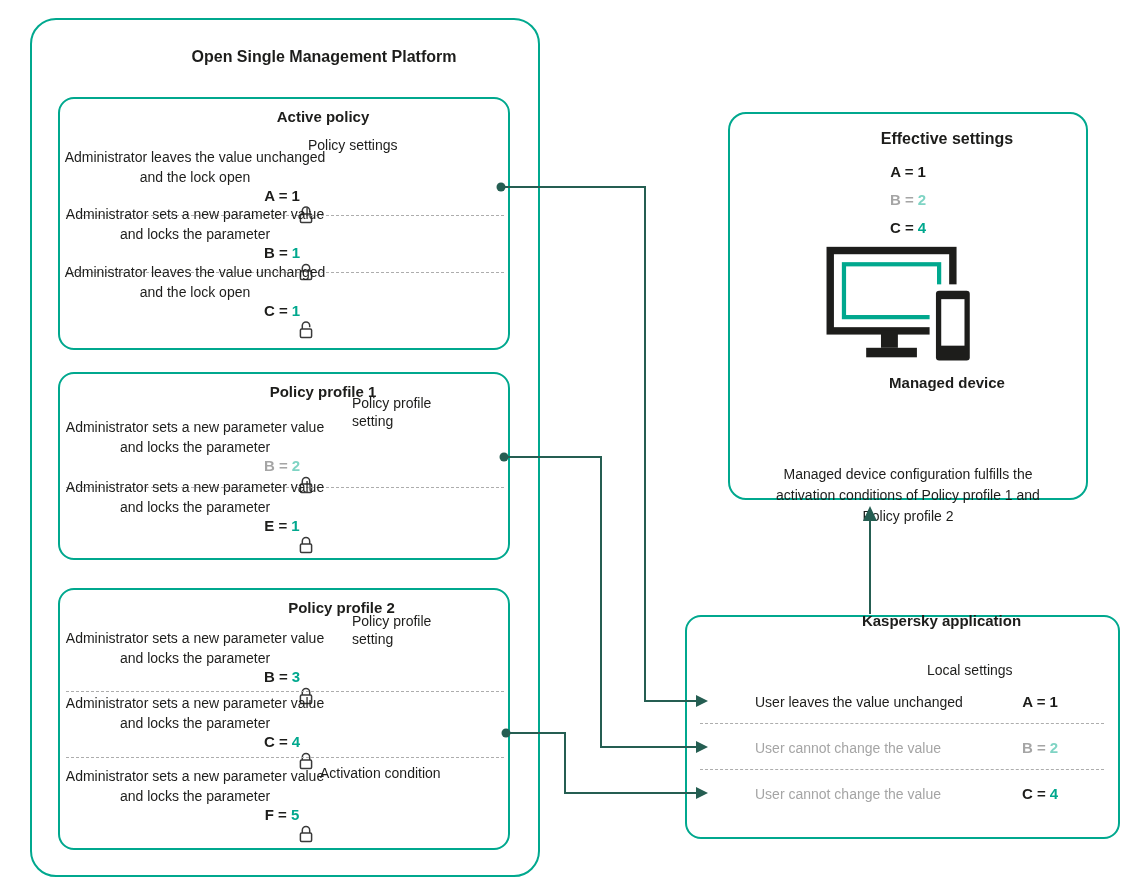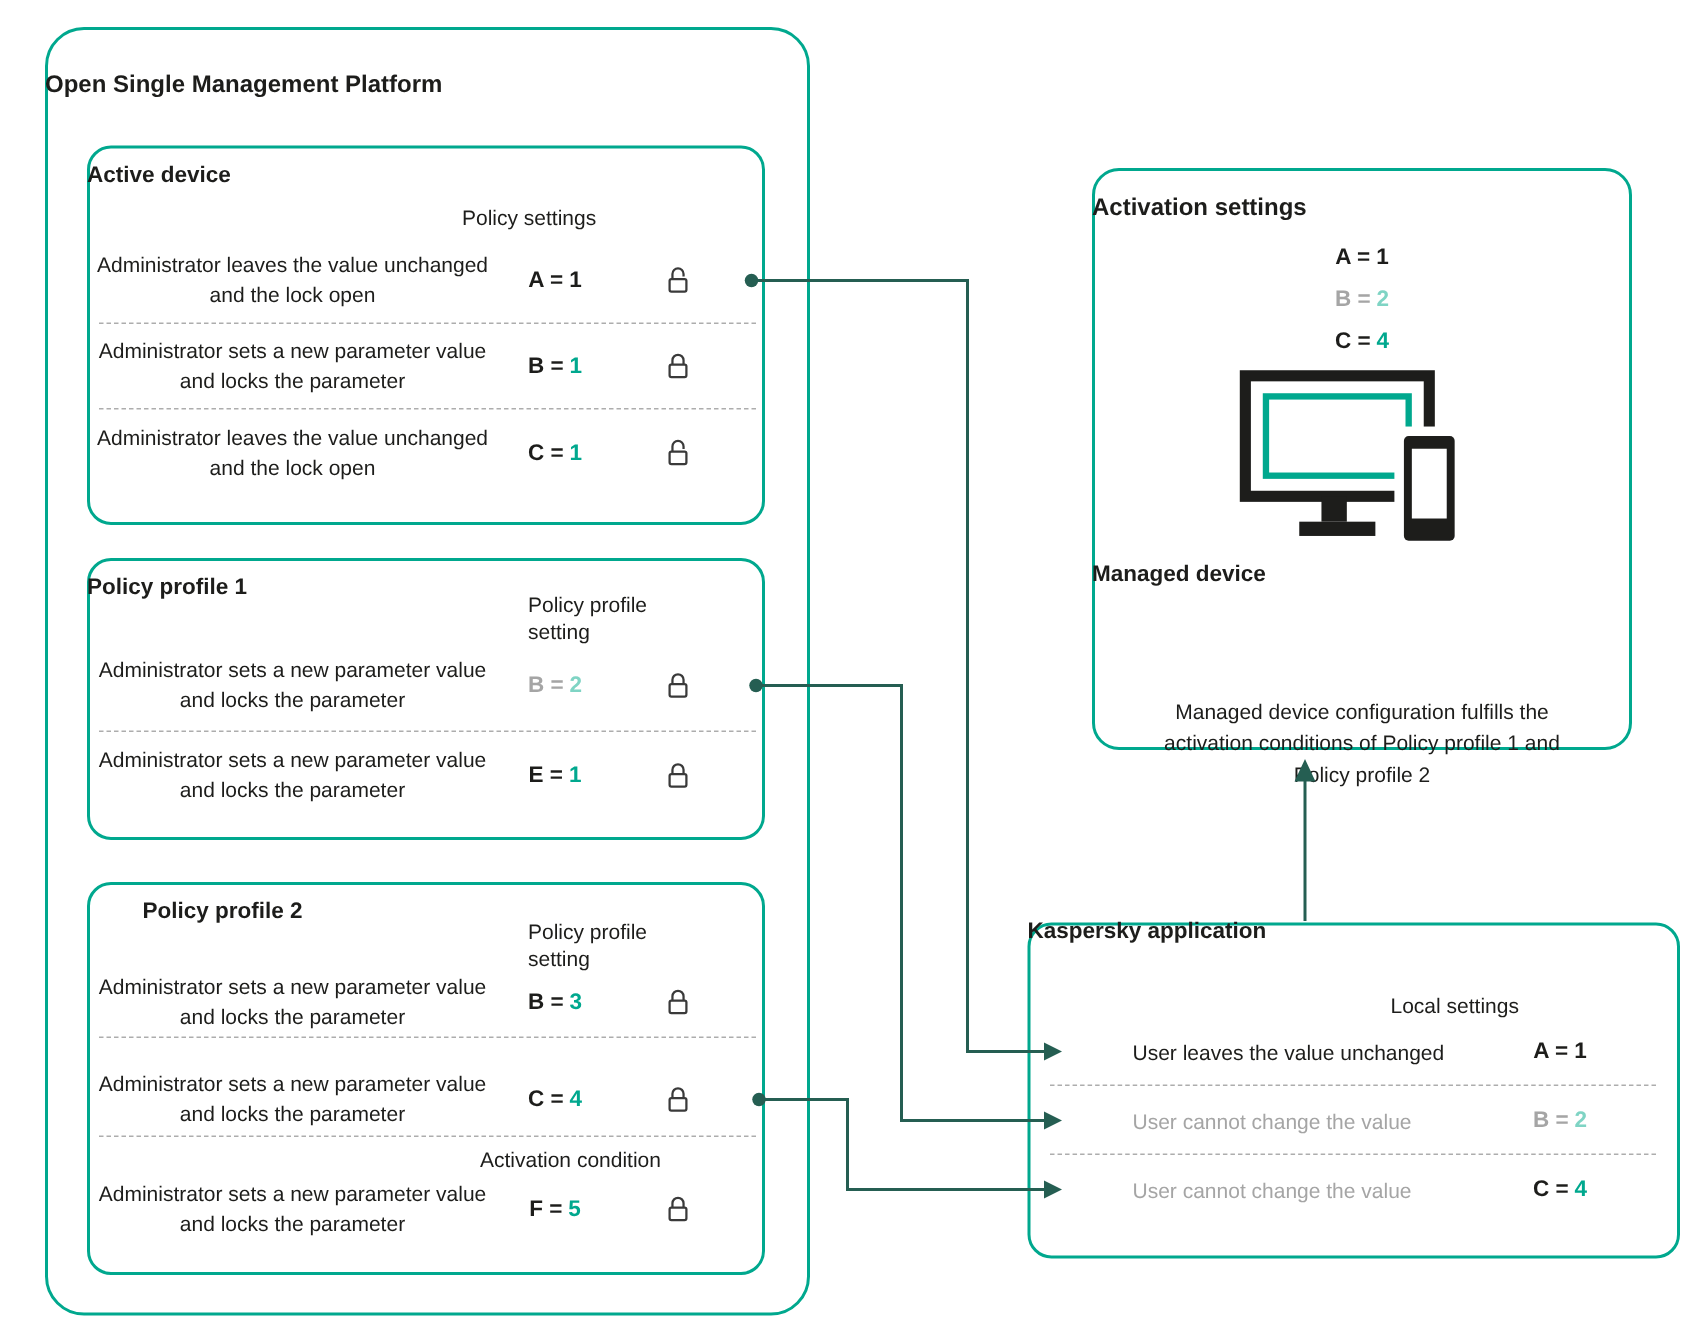--- a/index.html
+++ b/index.html
@@ -3,23 +3,23 @@
 <meta charset="utf-8">
 <style>
   :root{
     --teal:#00A88E; --dark-green:#255E52; --light-teal:#7FD4C4;
     --gray:#A5A5A5; --black:#1D1D1B; --separator:#ADADAD;
   }
   *{margin:0;padding:0;box-sizing:border-box;}
   body{background:#fff;font-family:"Liberation Sans", sans-serif;color:var(--black);}
   .stage{position:relative;width:1131px;height:895px;background:#fff;overflow:hidden;}
   .box{position:absolute;border:2px solid var(--teal);background:#fff;}
-  .title{position:absolute;font-weight:700;font-size:15px;color:var(--black);}
+  .title{position:absolute;text-align:center;font-weight:700;font-size:15px;color:var(--black);margin-left:39px;}
   .colhead{position:absolute;font-size:14px;color:var(--black);line-height:1.3;}
-  .row{position:absolute;display:flex;align-items:center;transform:translateY(-50%);}
+  .row{position:absolute;display:flex;align-items:flex-end;transform:translateY(-50%);flex-direction:column;}
   .desc{width:262px;text-align:center;font-size:14px;line-height:1.4;color:var(--black);}
   .val{width:88px;text-align:center;font-weight:700;font-size:15px;white-space:nowrap;}
   .val .vv{margin-left:4px;}
   .c-teal{color:var(--teal);} .c-light{color:var(--light-teal);} .c-gray{color:var(--gray);}
   .lockc{width:40px;margin-left:18px;display:flex;justify-content:center;align-items:center;}
   .lk{fill:none;stroke:#3a3a3a;stroke-width:1.5;}
   .sep{position:absolute;border-top:1px dashed var(--separator);height:0;}
   .k-row{position:absolute;left:755px;width:392px;display:flex;align-items:flex-end;transform:translateY(-50%);}
   .k-desc{width:230px;text-align:left;font-size:14px;}
   .k-val{width:110px;text-align:center;font-weight:700;font-size:15px;white-space:nowrap;}
@@ -32,21 +32,21 @@
 </style>
 </head>
 <body>
 
 <div class="stage">
 
   <div class="box" style="left:30px;top:18px;width:510px;height:859px;border-radius:26px;"></div>
   <div class="title" style="left:30px;top:48px;width:510px;font-size:16px;">Open Single Management Platform</div>
 
   <div class="box" style="left:58px;top:97px;width:452px;height:253px;border-radius:16px;"></div>
-  <div class="title" style="left:58px;top:108px;width:452px;">Active device</div>
+  <div class="title" style="left:58px;top:108px;width:452px;">Active policy</div>
   <div class="colhead" style="left:308px;top:136px;width:130px;">Policy settings</div>
 
   <div class="row" style="left:64px;top:187px;">
     <div class="desc">Administrator leaves the value unchanged  and the lock open</div>
     <div class="val">
       <span>A =</span><span class="vv">1</span>
     </div>
     <span class="lockc">
       <svg width="20" height="21" viewBox="0 0 20 21">
           <path class="lk" d="M6.3 9.6 V6.2 a3.7 3.7 0 0 1 7.4 0 V7.9"></path>
@@ -155,21 +155,21 @@
     </div>
     <span class="lockc">
       <svg width="20" height="21" viewBox="0 0 20 21">
           <path class="lk" d="M6.3 9.6 V6.8 a3.7 3.7 0 0 1 7.4 0 V9.6"></path>
           <rect class="lk" x="4.4" y="9.6" width="11.2" height="8.4" rx="1.2"></rect>
         </svg>
     </span>
   </div>
 
   <div class="box" style="left:728px;top:112px;width:360px;height:388px;border-radius:18px;"></div>
-  <div class="title" style="left:728px;top:130px;width:360px;font-size:16px;">Activation settings</div>
+  <div class="title" style="left:728px;top:130px;width:360px;font-size:16px;">Effective settings</div>
 
   <div class="eff-val" style="top:163px;">
     <span>A =</span><span class="vv">1</span>
   </div>
   <div class="eff-val" style="top:191px;">
     <span class="c-gray">B =</span><span class="vv c-light">2</span>
   </div>
   <div class="eff-val" style="top:219px;">
     <span>C =</span><span class="vv c-teal">4</span>
   </div>

